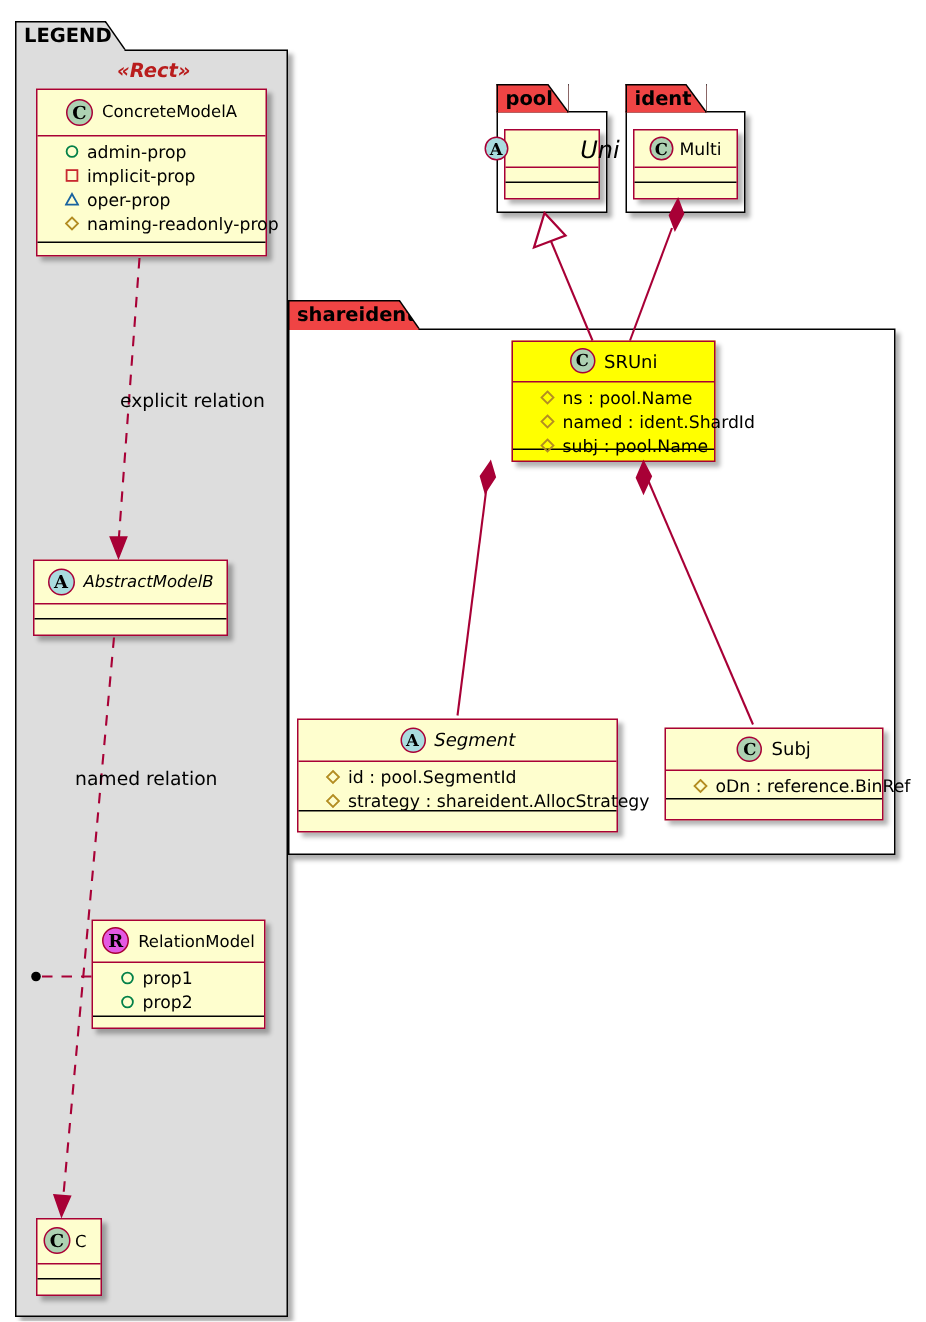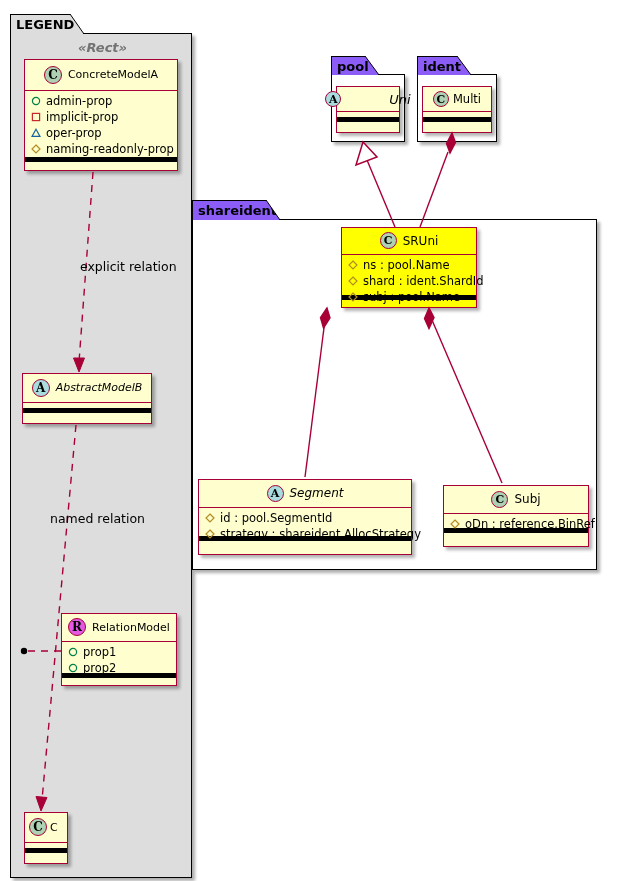--- a/index.html
+++ b/index.html
@@ -37,21 +37,21 @@
     display: flex;
     align-items: center;
     padding-left: 5px;
     font-weight: bold;
     font-size: 13px;
     color: #000000;
     white-space: nowrap;
     z-index: 3;
   }
   .pkg-tab.shaded { background: #dddddd; }
-  .pkg-tab.plain { background: #8b5cf6; }
+  .pkg-tab.plain { background: #ef4444; }
   .pkg-tab-corner {
     position: absolute;
     right: -1px;
     top: -1px;
     width: 14px;
     height: 100%;
     overflow: hidden;
     pointer-events: none;
   }
 
@@ -75,34 +75,34 @@
     padding: 4px 7px 5px 7px;
     box-sizing: border-box;
   }
   .cls-name {
     font-size: 11px;
     color: #000000;
     white-space: nowrap;
   }
   .cls-name.italic { font-style: italic; }
   .cls-body {
-    border-bottom: 5px solid #000000;
-    padding: 2px 4px 3px 4px;
+    border-bottom: 1px solid #000000;
+    padding: 2px 4px 3px 16px;
     box-sizing: border-box;
   }
   .cls-foot {
     height: 9px;
     box-sizing: border-box;
   }
   .cls-stereo {
     position: absolute;
     font-style: italic;
     font-weight: bold;
     font-size: 13px;
-    color: #737373;
+    color: #b91c1c;
     white-space: nowrap;
   }
 
   
   .tico {
     width: 18px;
     height: 18px;
     border-radius: 50%;
     display: inline-flex;
     align-items: center;
@@ -258,21 +258,21 @@
       <svg width="14" height="19" viewBox="0 0 14 19">
         <path d="M0,0 L14,19 L14,0 Z" fill="#ffffff" stroke="none"></path>
         <path d="M0,0 L14,19" stroke="#000000" stroke-width="1" fill="none"></path>
       </svg>
     </span>
   </div>
   <div class="pkg" style="left:331px; top:74px; width:74px; height:68px;"></div>
   <div class="cls" style="left:336px; top:86px; width:64px; height:47px;">
     <div class="cls-head" style="height:25px; gap:4px; padding:3px 5px;">
       <span class="tico cls-a" style="width:16px;height:16px;font-size:11px;">A</span>
-      <span class="cls-name italic" style="font-size:13px;margin-left:44px;">Uni</span>
+      <span class="cls-name italic" style="font-size:16px;margin-left:44px;">Uni</span>
     </div>
     <div class="cls-body" style="height:10px;"></div>
     <div class="cls-foot" style="height:8px;"></div>
   </div>
 
   <div class="pkg-tab plain" style="left:417px; top:56px; width:54px; height:19px;align-items:center;">
     <span>ident</span>
     <span class="pkg-tab-corner">
       <svg width="14" height="19" viewBox="0 0 14 19">
         <path d="M0,0 L14,19 L14,0 Z" fill="#ffffff" stroke="none"></path>
@@ -314,21 +314,21 @@
             </svg>
         </span>
         <span>ns : pool.Name</span>
       </div>
       <div class="member">
         <span class="vis">
           <svg width="10" height="10" viewBox="0 0 10 10">
               <path d="M5,1 L9,5 L5,9 L1,5 Z" fill="none" stroke="#b38d22" stroke-width="1.2"></path>
             </svg>
         </span>
-        <span>shard : ident.ShardId</span>
+        <span>named : ident.ShardId</span>
       </div>
       <div class="member">
         <span class="vis">
           <svg width="10" height="10" viewBox="0 0 10 10">
               <path d="M5,1 L9,5 L5,9 L1,5 Z" fill="none" stroke="#b38d22" stroke-width="1.2"></path>
             </svg>
         </span>
         <span>subj : pool.Name</span>
       </div>
     </div>

